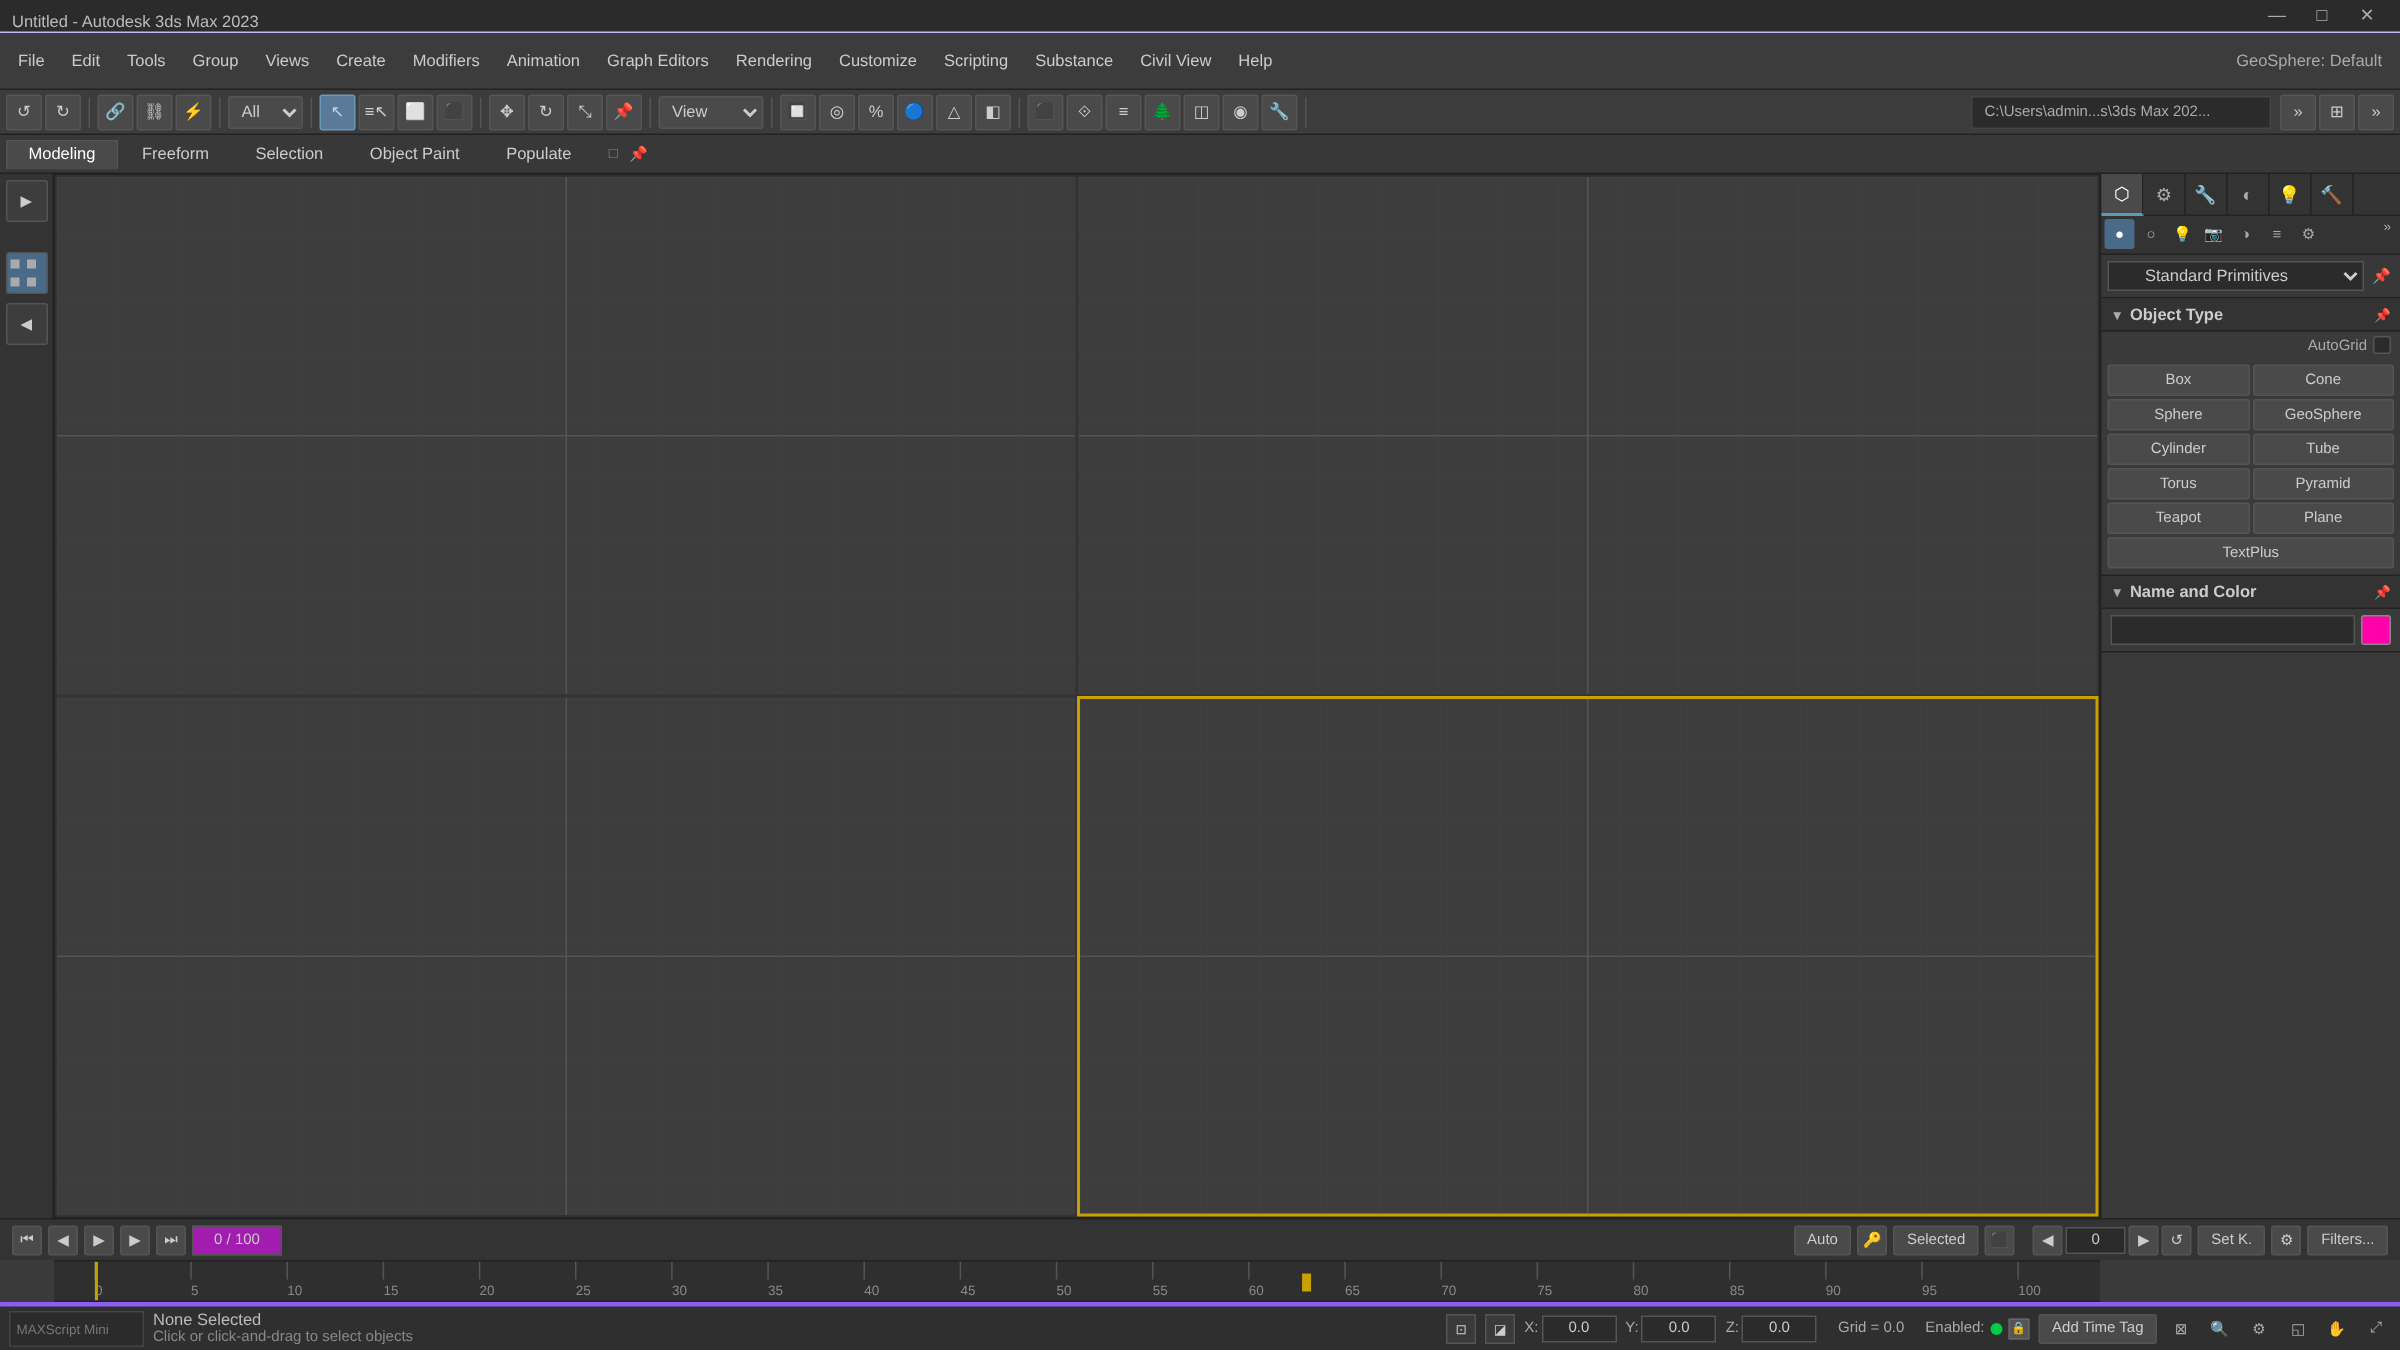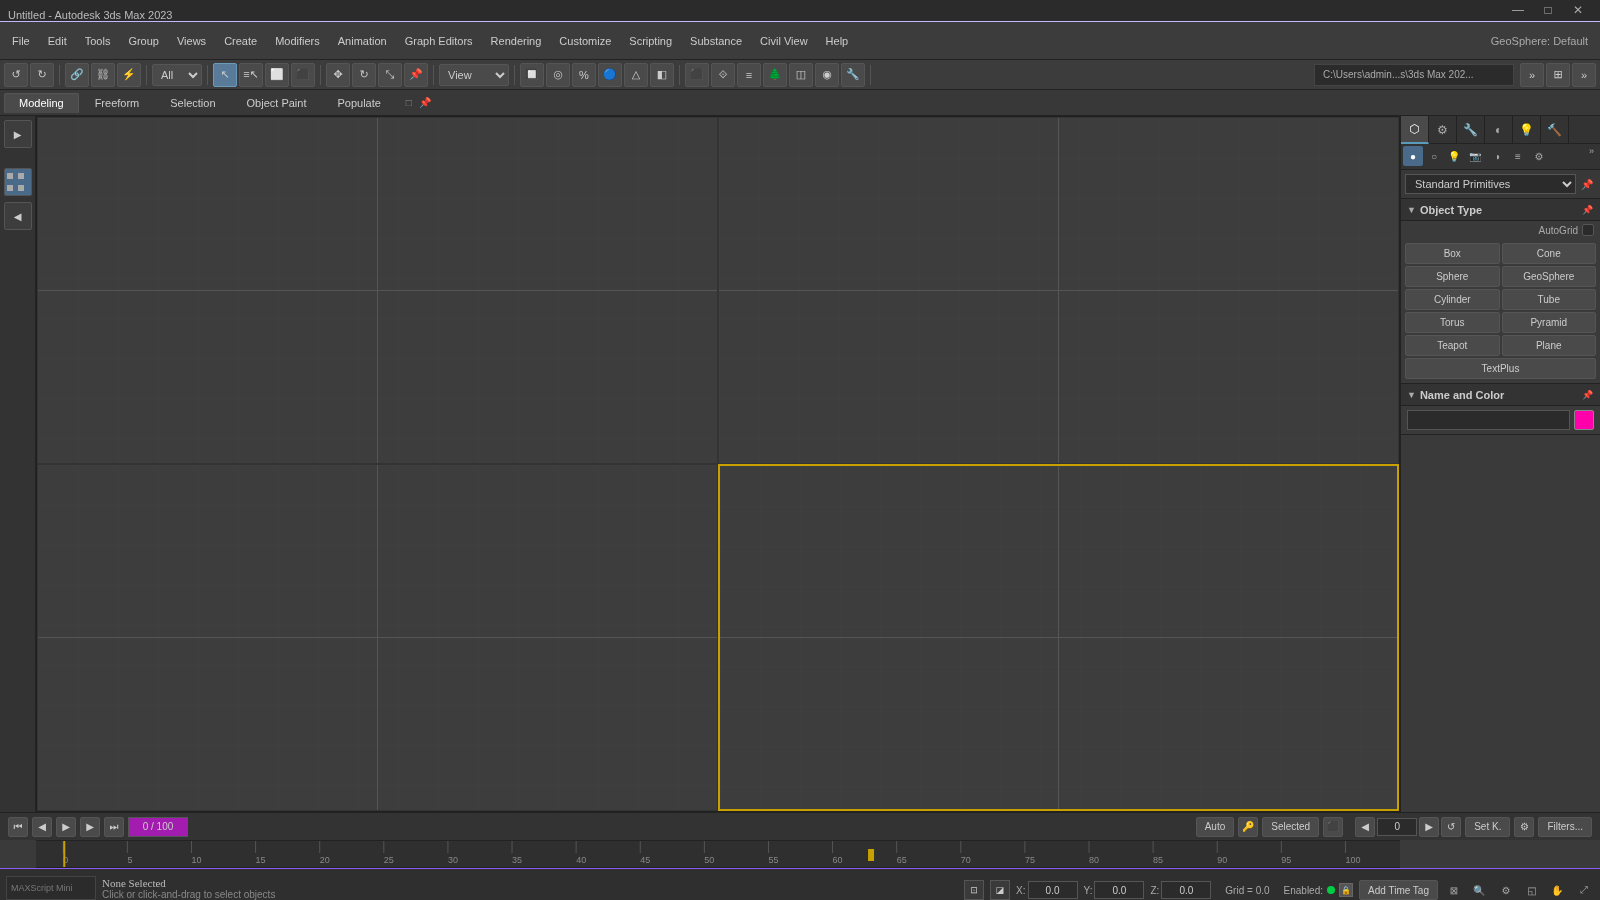--- a/index.html
+++ b/index.html
@@ -239,21 +239,21 @@
       border-bottom: 1px solid #222;
       display: flex;
       align-items: center;
     }
     .primitive-select {
       flex: 1;
       background: #2b2b2b;
       border: 1px solid #555;
       color: #ccc;
       font-size: 11px;
-      padding: 2px 5px;
+      padding: 2px 20px;
       height: 20px;
     }
     .panel-pin {
       width: 16px;
       height: 16px;
       margin-left: 4px;
       display: flex;
       align-items: center;
       justify-content: center;
       color: #888;
@@ -433,21 +433,20 @@
       border: 1px solid #444;
       display: flex;
       align-items: center;
       padding: 0 4px;
       font-size: 9px;
       color: #777;
     }
     .status-none-selected {
       font-size: 11px;
       color: #bbb;
-      font-family: Liberation Serif, serif;
     }
     .status-hint {
       font-size: 10px;
       color: #888;
     }
     .coord-field {
       display: flex;
       align-items: center;
       gap: 2px;
       font-size: 10px;
@@ -858,21 +857,21 @@
         <line x1="91.3%" y1="0" x2="91.3%" y2="12" stroke="#555" stroke-width="1"></line>
         <text x="96%" y="22" font-size="9" fill="#888">100</text>
         <line x1="96%" y1="0" x2="96%" y2="12" stroke="#555" stroke-width="1"></line>
 
         <rect x="2%" y="0" width="2" height="28" fill="#c8a000"></rect>
 
         <rect x="61%" y="8" width="6" height="12" fill="#c8a000"></rect>
       </svg>
     </div>
 
-    <div id="status-bar" style="height: 32px; background: #2f2f2f; display: flex; align-items: flex-end; padding: 0 6px; border-top: 1px solid #8b5cf6; gap: 6px;">
+    <div id="status-bar" style="height: 32px; background: #2f2f2f; display: flex; align-items: center; padding: 0 6px; border-top: 3px solid #8b5cf6; gap: 6px;">
       <div class="status-script-mini">
         <span style="font-size: 9px; color: #777;">MAXScript Mini</span>
       </div>
 
       <div style="display: flex; flex-direction: column; justify-content: center;">
         <div class="status-none-selected">None Selected</div>
         <div class="status-hint">Click or click-and-drag to select objects</div>
       </div>
 
       <div style="margin-left: auto; display: flex; align-items: center; gap: 6px;">

